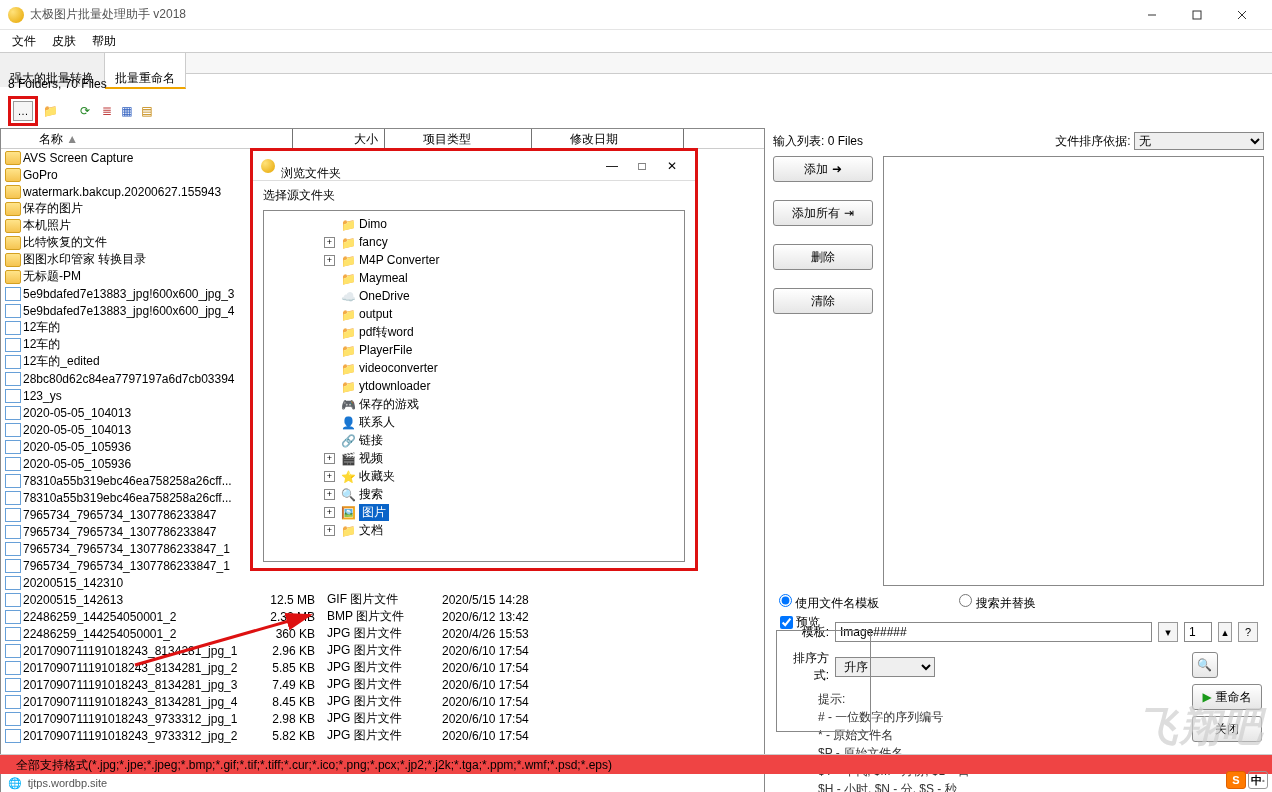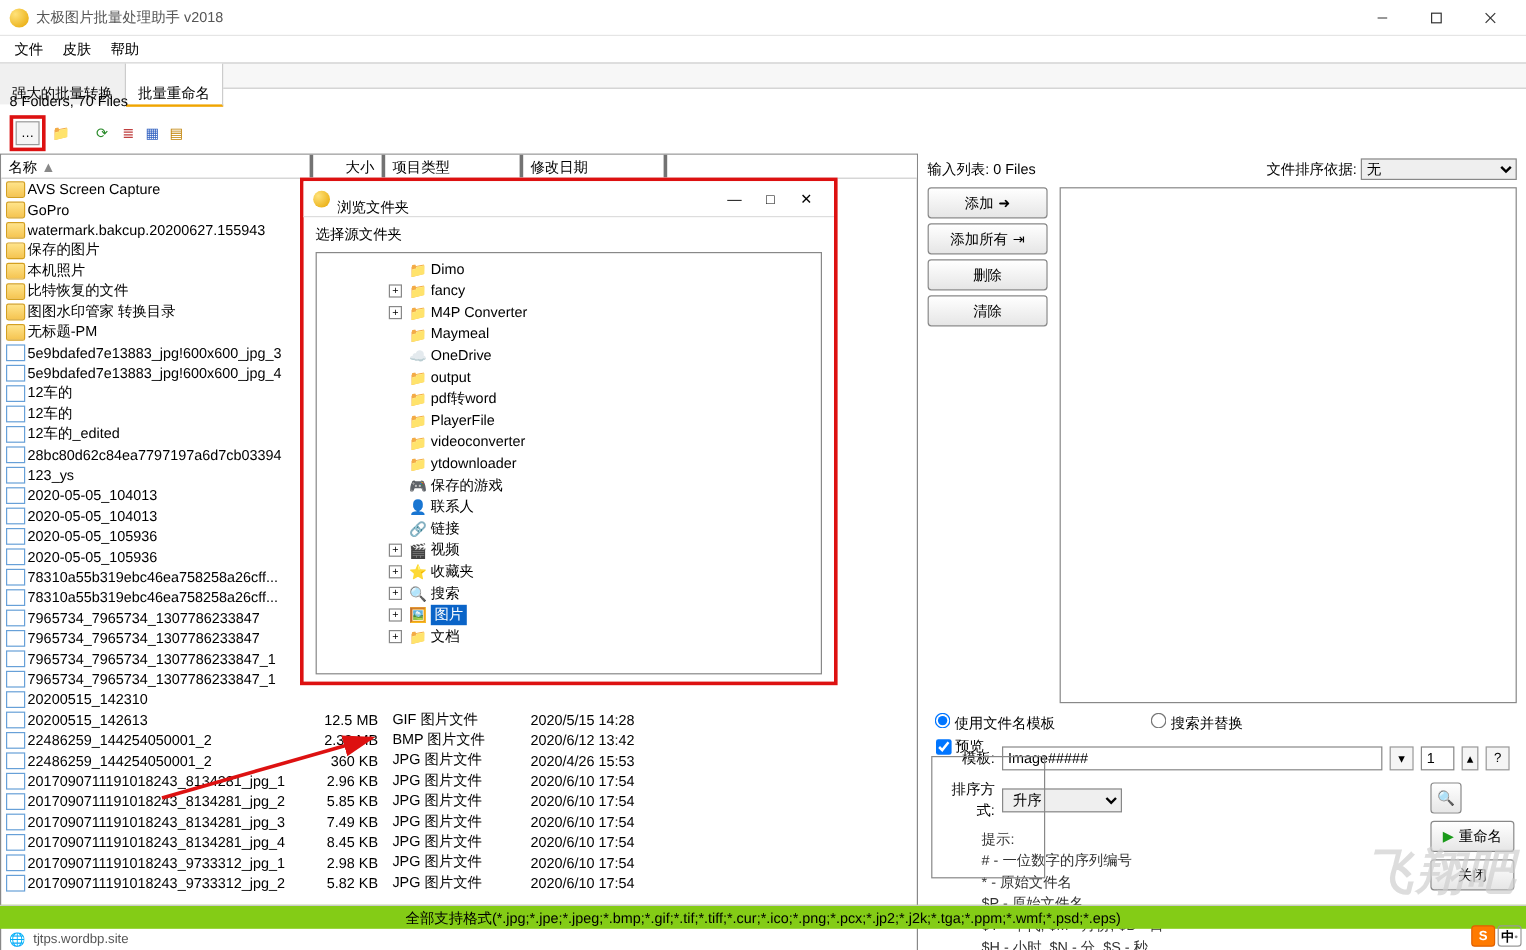--- a/index.html
+++ b/index.html
@@ -29,51 +29,51 @@
 .path-input { flex: 0 0 588px; height: 20px; border: 1px solid #888; padding: 0 4px; font-size: 12px; }
 .browse-highlight { border: 3px solid #d11; padding: 2px; display: inline-flex; }
 .icon-btn { width: 20px; height: 20px; display: inline-flex; align-items: center; justify-content: center; border: 1px solid #999; background: #f5f5f5; font-size: 11px; }
 .toolbar-icons { display: flex; gap: 2px; }
 .tb-ico { width: 18px; height: 18px; display: inline-flex; align-items: center; justify-content: center; }
 
 
 .main { display: flex; height: 668px; }
 .left-panel { width: 765px; border: 1px solid #888; position: relative; display: flex; flex-direction: column; }
 .list-header { display: flex; height: 20px; border-bottom: 1px solid #ccc; background: #fff; font-size: 12px; }
-.list-header div { padding: 2px 6px; border-right: 3px solid #737373; }
+.list-header div { padding: 2px 6px; border-right: 1px solid #737373; margin-left: 32px; }
 .col-name { width: 260px; } .col-size { width: 60px; text-align: right; } .col-type { width: 115px; } .col-date { width: 120px; }
 .file-list { overflow-y: auto; flex: 1; font-size: 12px; }
 .file-row { display: flex; height: 17px; align-items: center; white-space: nowrap; }
 .file-row .ico { width: 16px; height: 14px; margin: 0 2px 0 4px; display: inline-flex; }
 .folder-ico { background: linear-gradient(#ffe48a, #f5c451); border: 1px solid #d4a020; border-radius: 2px; }
 .file-ico { background: #fff; border: 1px solid #67a0d8; position: relative; }
 .file-row .fname { width: 238px; overflow: hidden; text-overflow: ellipsis; }
 .file-row .fsize { width: 60px; text-align: right; padding-right: 6px; }
 .file-row .ftype { width: 115px; padding-left: 6px; }
 .file-row .fdate { width: 120px; padding-left: 6px; }
 
 
 .right-panel { flex: 1; padding: 4px 8px; display: flex; flex-direction: column; gap: 4px; }
-.btn-col { display: flex; flex-direction: column; gap: 4px; width: 100px; }
+.btn-col { display: flex; flex-direction: column; gap: 18px; width: 100px; }
 .rp-btn { height: 26px; border: 1px solid #888; background: linear-gradient(#fff, #e6e6e6); border-radius: 3px; display: flex; align-items: center; justify-content: center; font-size: 12px; gap: 4px; }
 .rp-top { display: flex; gap: 10px; }
 .right-header { display: flex; justify-content: space-between; align-items: center; font-size: 12px; margin-bottom: 2px; }
 .sort-select { border: 1px solid #888; height: 18px; width: 130px; font-size: 12px; }
 .big-list { border: 1px solid #888; flex: 1; min-height: 300px; }
 
 .radio-row { display: flex; gap: 80px; padding: 4px 6px; align-items: center; }
 .form-row { display: flex; align-items: center; gap: 6px; padding: 2px 6px; font-size: 12px; }
 .form-row label { width: 50px; text-align: right; }
 .form-row input[type=text], .form-row select { border: 1px solid #888; height: 20px; font-size: 12px; padding: 0 4px; }
 .hints { margin-left: 45px; font-size: 12px; color: #333; line-height: 1.5; }
 .bottom-btns { position: absolute; right: 10px; bottom: 50px; display: flex; flex-direction: column; gap: 6px; }
 .action-btn { width: 70px; height: 26px; border: 1px solid #888; background: linear-gradient(#fff,#e6e6e6); border-radius: 3px; display: flex; align-items: center; justify-content: center; gap: 4px; font-size: 12px; }
 
 
-.footer { position: absolute; left: 0; right: 0; bottom: 18px; height: 20px; border-top: 1px solid #ccc; padding: 2px 26px; font-size: 12px; background: #84cc16; text-align: center; }
+.footer { position: absolute; left: 0; right: 0; bottom: 18px; height: 20px; border-top: 1px solid #ccc; padding: 2px 16px; font-size: 12px; background: #ef4444; }
 .statusbar { position: absolute; left: 0; right: 0; bottom: 0; height: 18px; padding: 1px 8px; display: flex; align-items: center; gap: 6px; font-size: 11px; color: #555; }
 
 
 .dialog-wrap { position: absolute; left: 250px; top: 148px; width: 448px; border: 3px solid #d11; background: #fff; }
 .dlg-title { height: 30px; background: #fff; display: flex; align-items: center; padding: 0 8px; border-bottom: 1px solid #ddd; }
 .dlg-title .logo { width: 14px; height: 14px; border-radius: 50%; background: radial-gradient(circle at 30% 30%, #ffe27a, #e6a500); margin-right: 6px; }
 .dlg-title .t { flex: 1; font-size: 12px; margin-top: 15px; }
 .dlg-ctrl { width: 30px; text-align: center; }
 .dlg-body { padding: 6px 10px; }
 .dlg-label { font-size: 12px; margin-bottom: 6px; }

